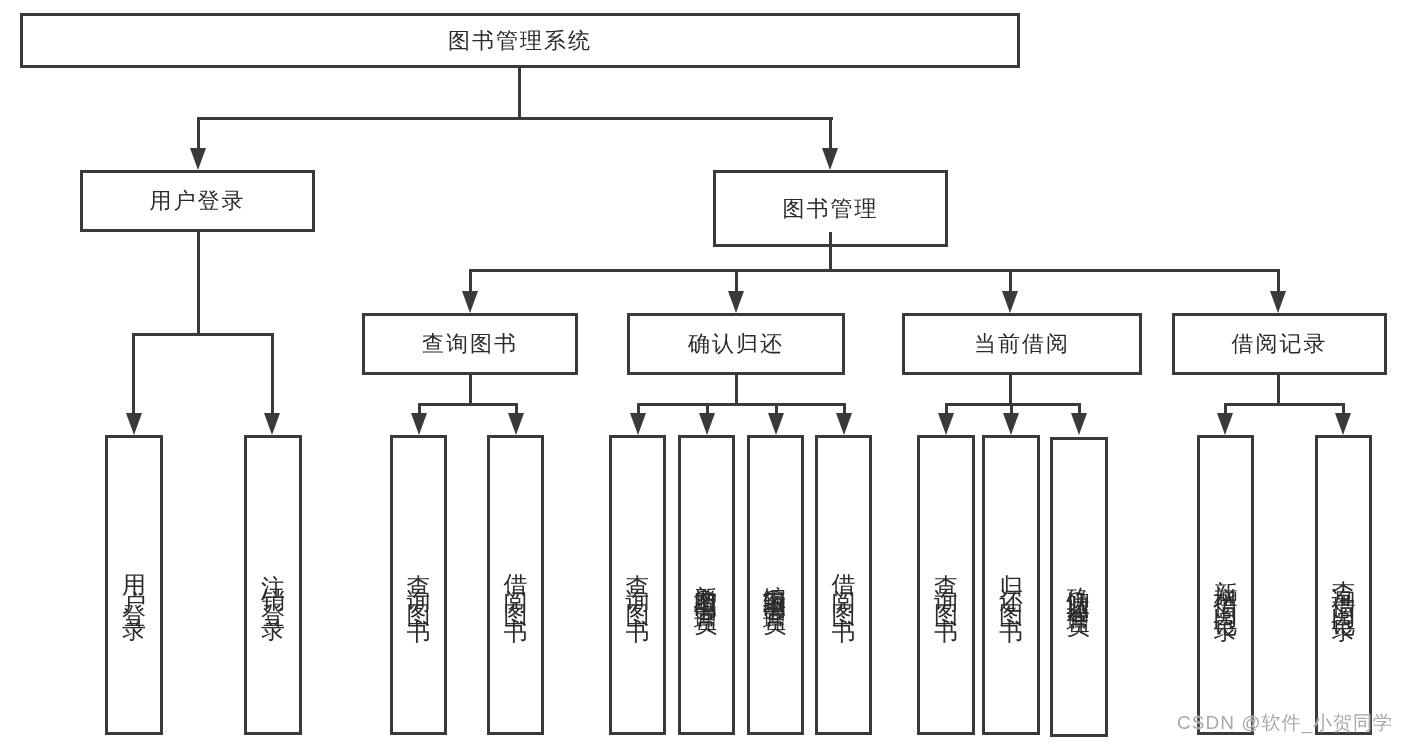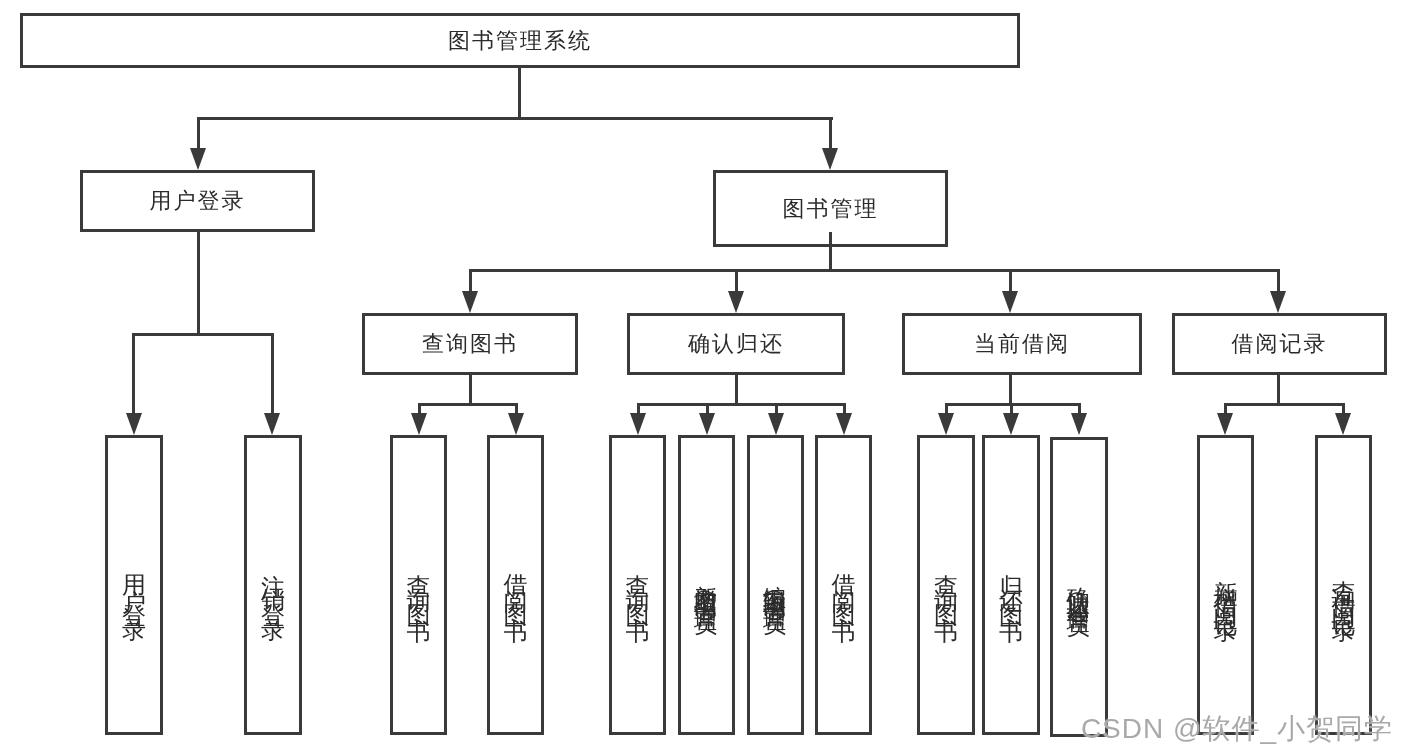--- a/index.html
+++ b/index.html
@@ -34,21 +34,21 @@
   .arrow{
     position:absolute;
     width:0;height:0;
     border-left:8px solid transparent;
     border-right:8px solid transparent;
     border-top:22px solid #3a3a3a;
   }
   .watermark{
     position:absolute;
     top:710px;right:12px;
-    font-size:28px;
+    font-size:19px;
     color:#a9a9a9;
     text-shadow:0 0 2px #ffffff;
     letter-spacing:1px;
     white-space:nowrap;
   }
 </style>
 </head>
 <body>
 
 <div class="canvas">

